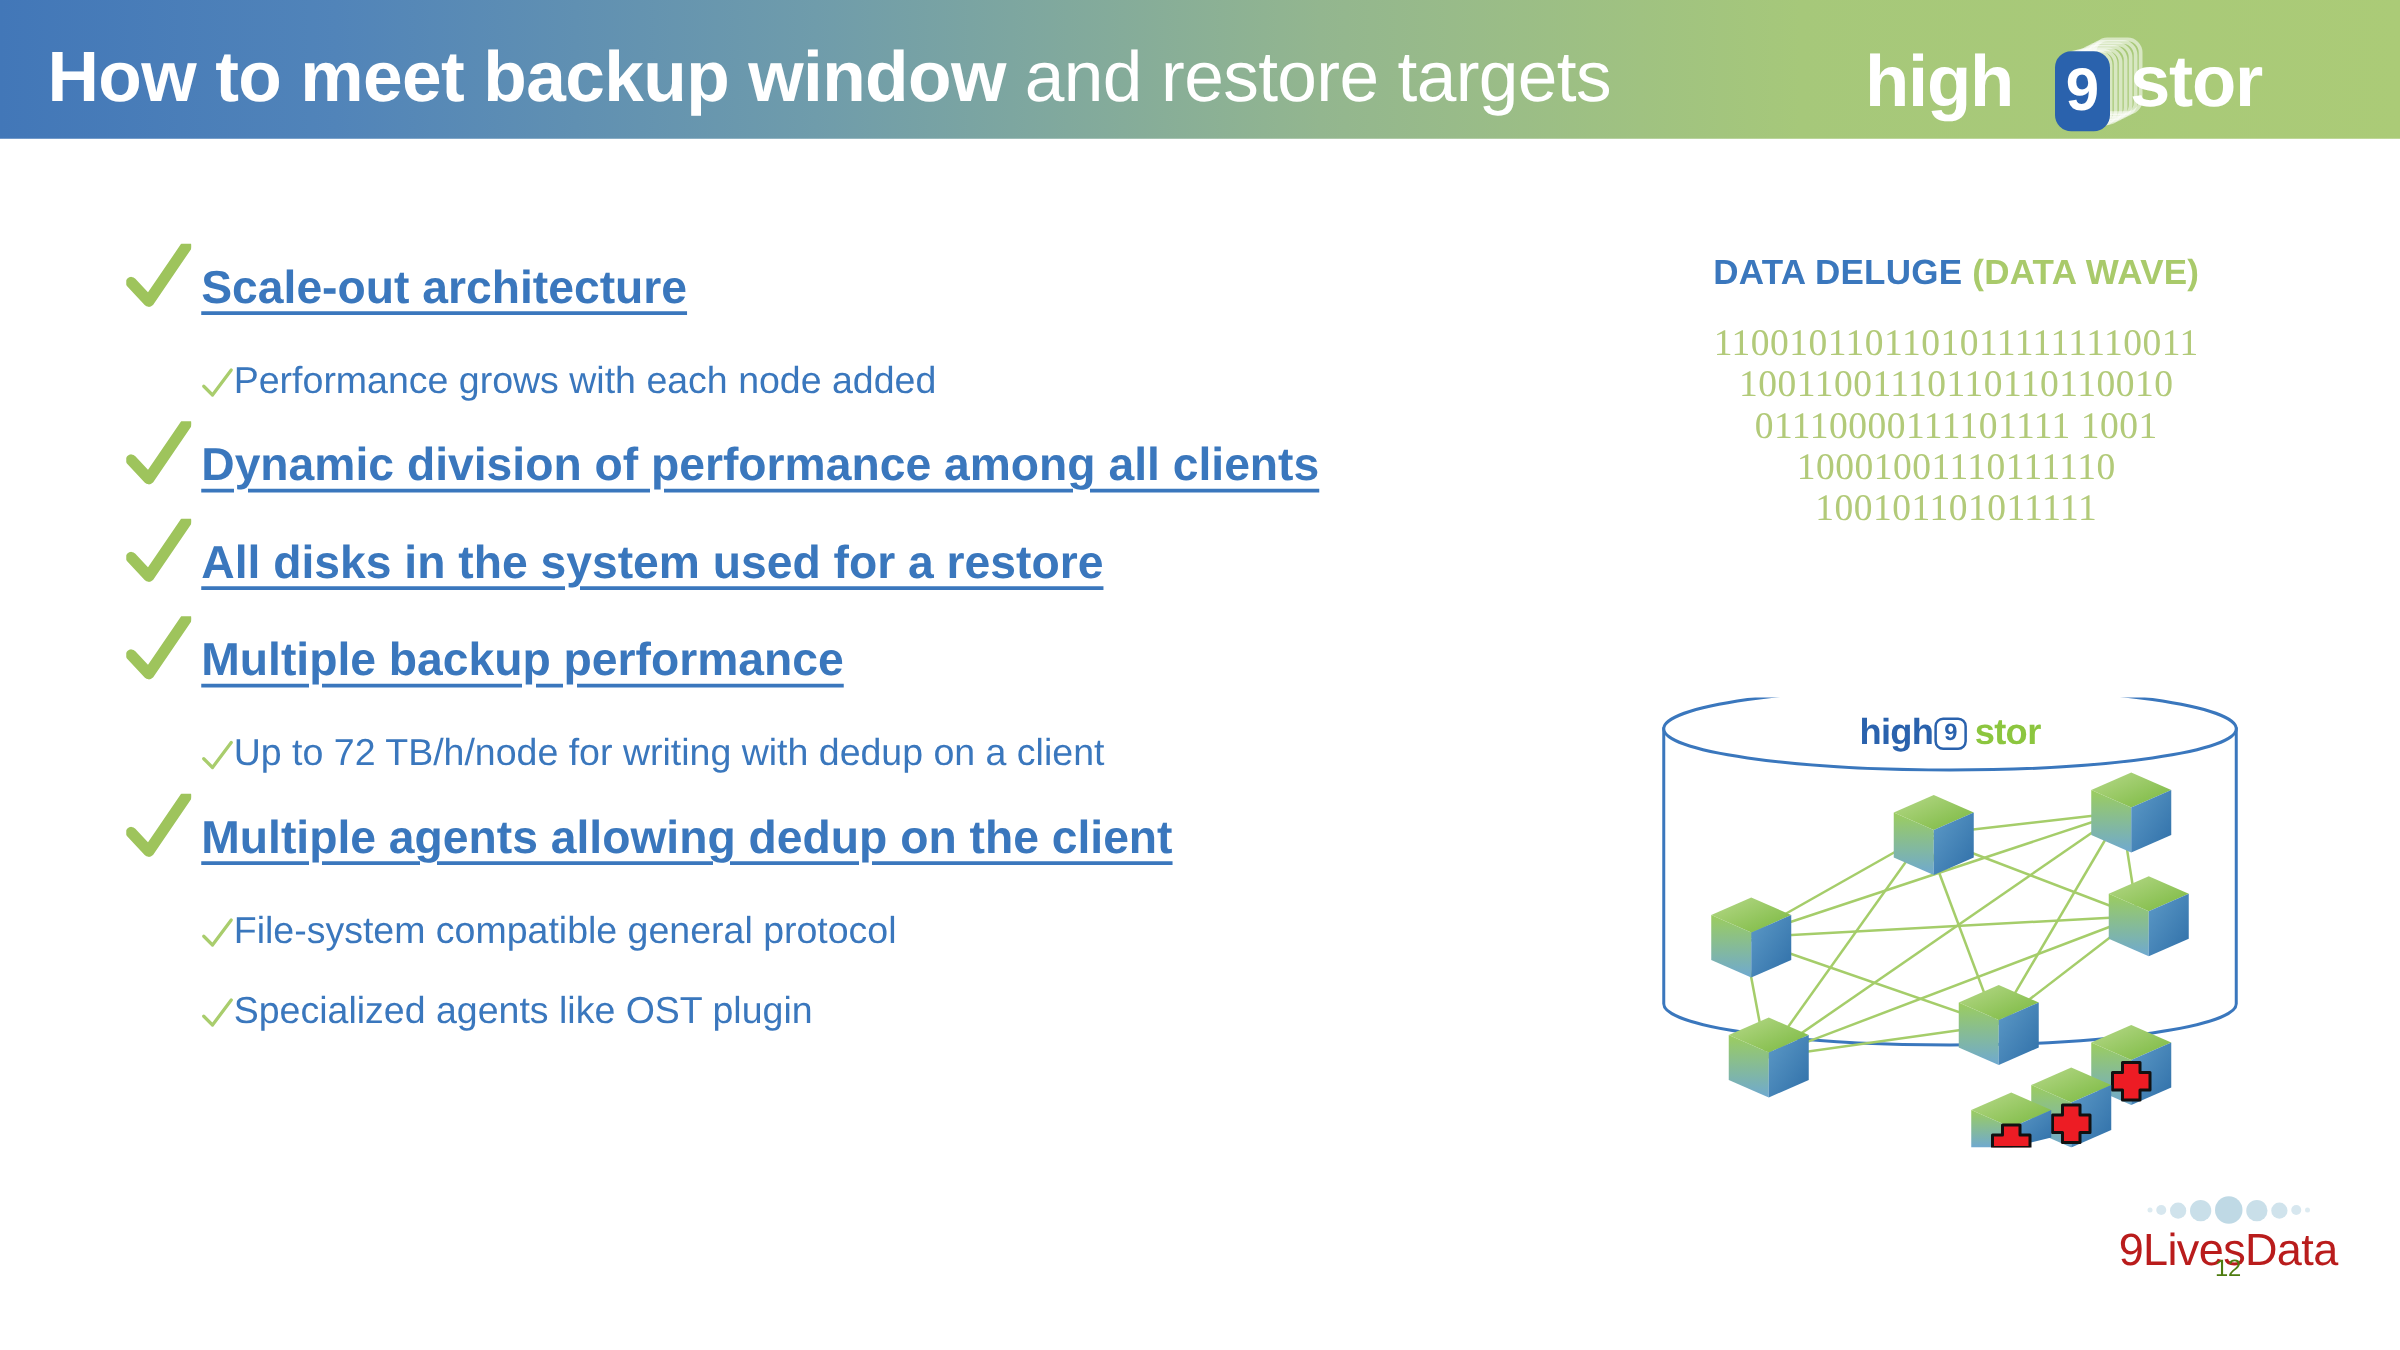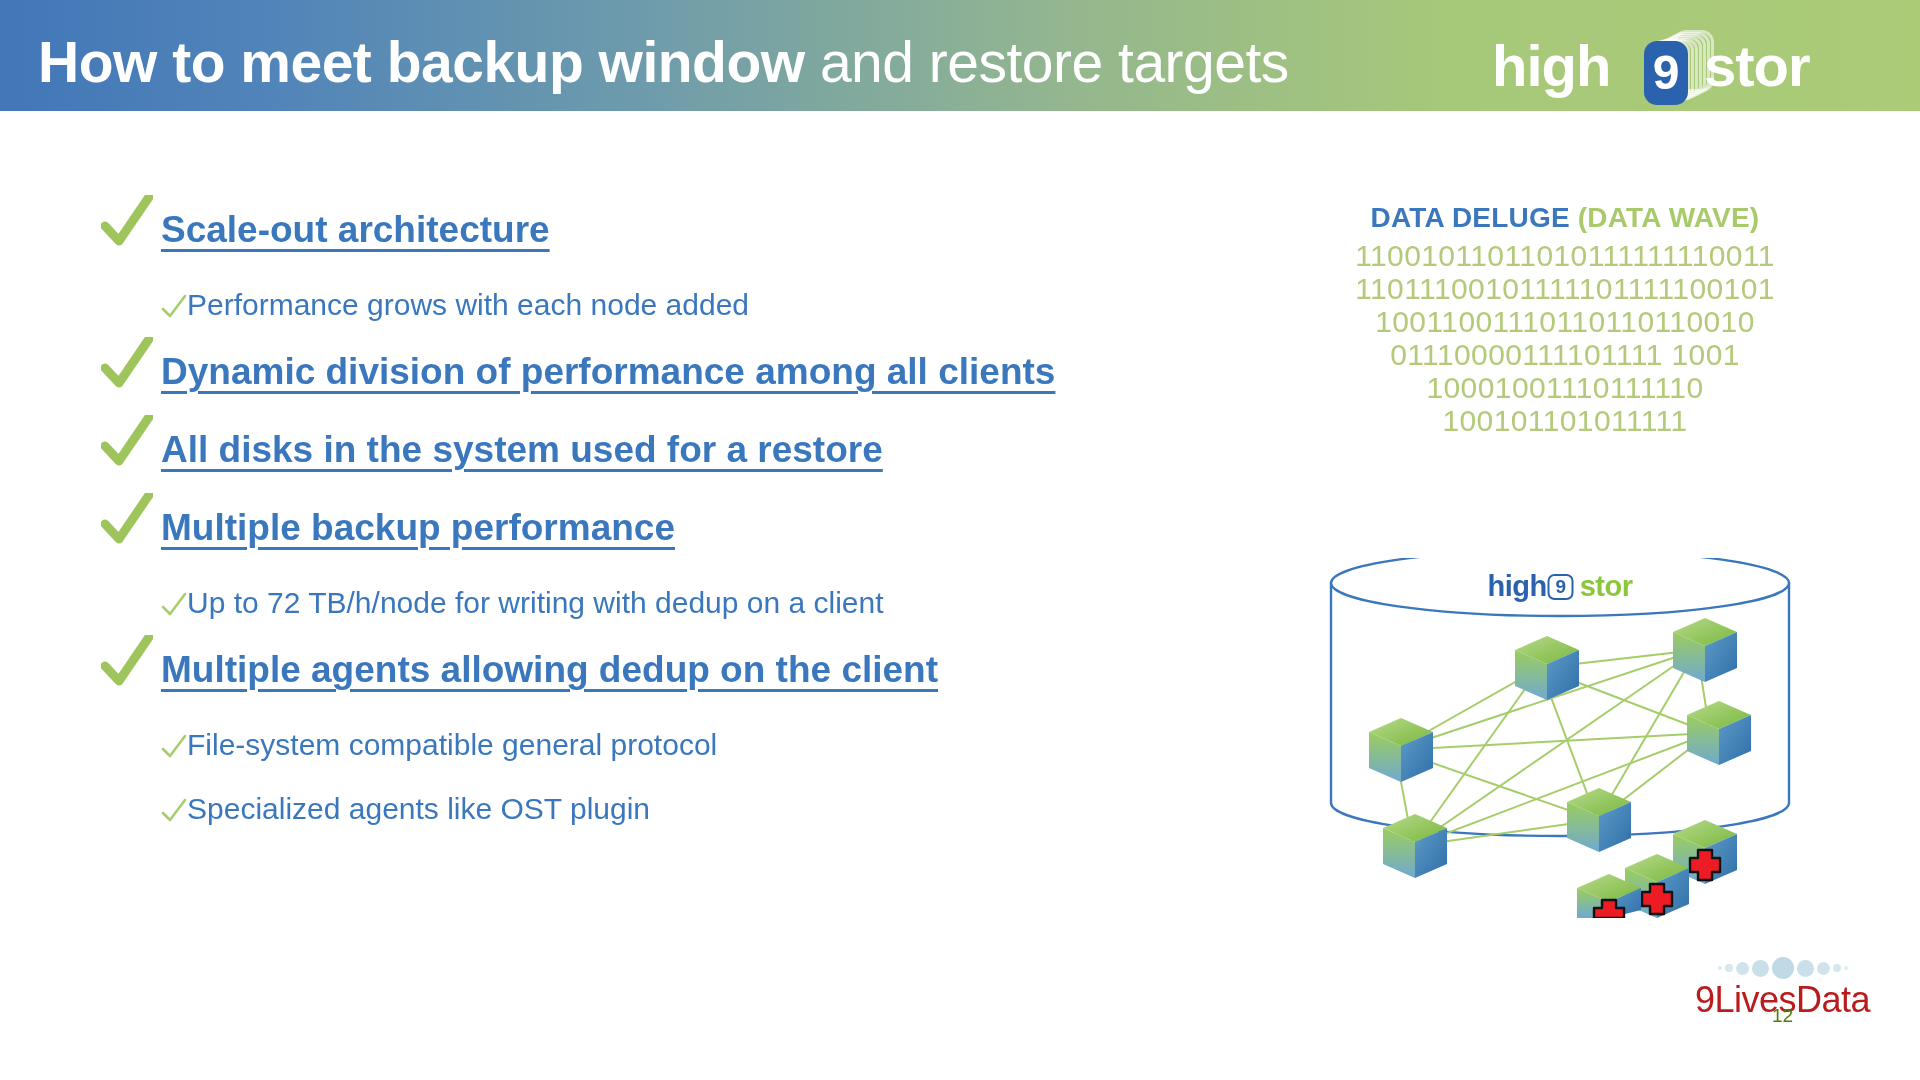--- a/index.html
+++ b/index.html
@@ -157,21 +157,22 @@
   }
   .deluge-title {
     font-size: 28px;
     font-weight: 700;
     line-height: 36px;
     letter-spacing: 0.2px;
   }
   .deluge-title .dt-blue  { color: #3a77bd; }
   .deluge-title .dt-green { color: #a9ca6b; margin-top: 30px; }
   .binary-rows {
-    margin-top: 3px;
+    margin-top: 22px;
+    font-family: Liberation Serif, serif;
   }
   .binary-row {
     font-size: 30px;
     line-height: 33px;
     color: #b2ca79;
     letter-spacing: 0.4px;
     white-space: nowrap;
   }
 
   
@@ -360,21 +361,20 @@
 
 </div>
 
 <div class="deluge">
   <div class="deluge-title">
     <span class="dt-blue">DATA DELUGE</span>
     <span class="dt-green">(DATA WAVE)</span>
   </div>
   <div class="binary-rows">
     <div class="binary-row">11001011011010111111110011</div>
-    <div class="binary-row">11011100101111101111100101</div>
     <div class="binary-row">10011001110110110110010</div>
     <div class="binary-row">01110000111101111 1001</div>
     <div class="binary-row">10001001110111110</div>
     <div class="binary-row">100101101011111</div>
   </div>
 </div>
 
 <div class="cylinder-box">
   <svg class="cyl-svg" width="470" height="360" viewBox="0 0 470 360">
     <defs>

